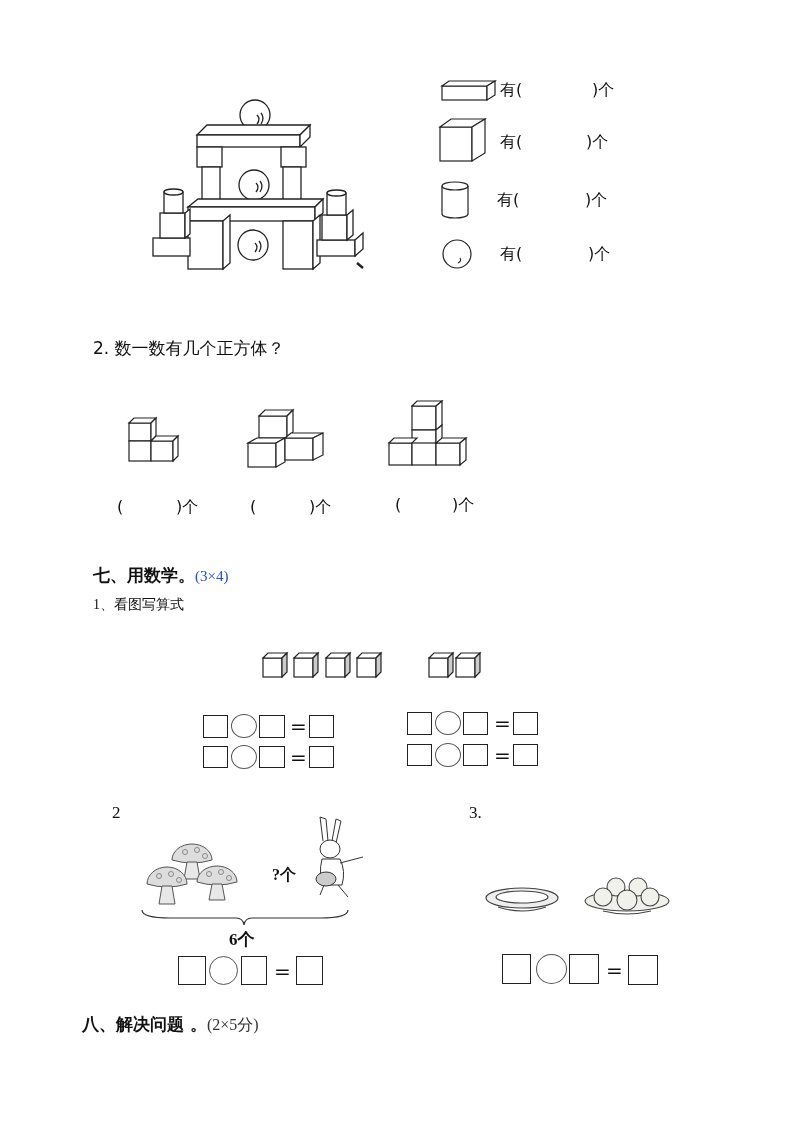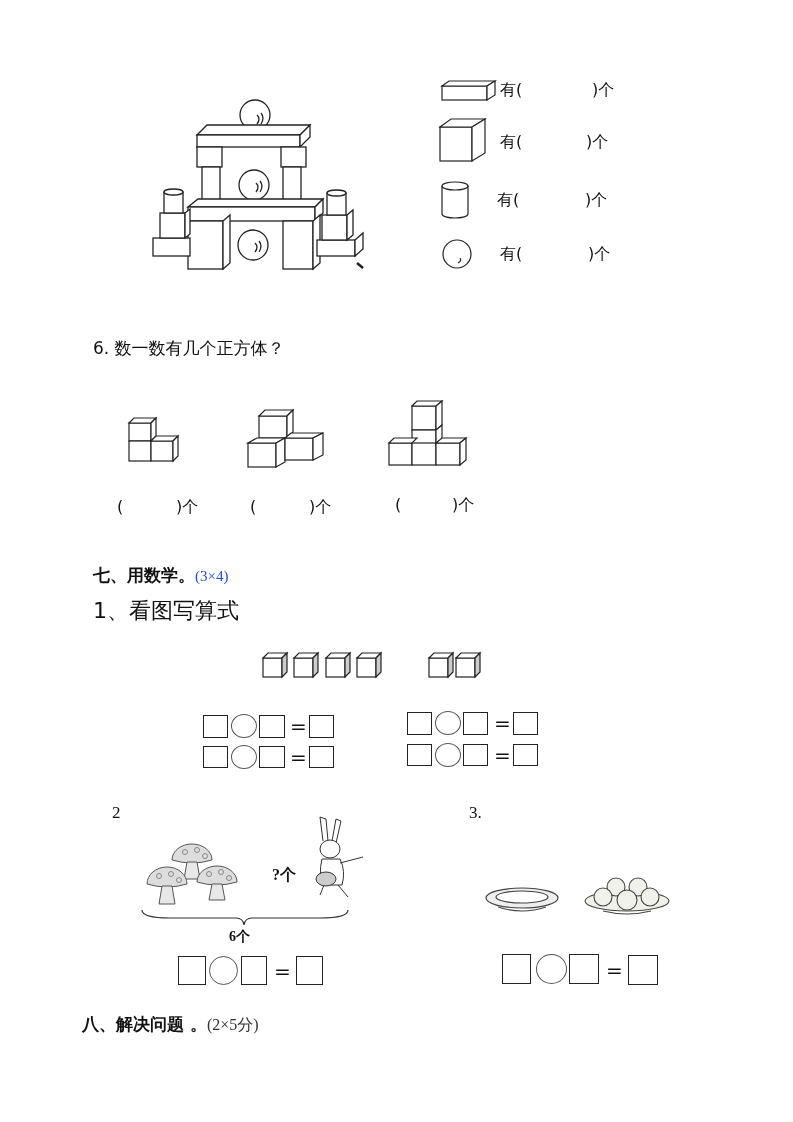--- a/index.html
+++ b/index.html
@@ -86,21 +86,21 @@
   <span class="abs txt" style="left:585px;top:190px;">)个</span>
 
   <svg style="left:441px;top:238px;" width="32" height="32" viewBox="0 0 32 32" fill="#fff" stroke="#222" stroke-width="1.2">
     <circle cx="16" cy="16" r="14"></circle>
     <path d="M19 20 q2 3 -2 5" fill="none"></path>
   </svg>
   <span class="abs txt" style="left:500px;top:244px;">有(</span>
   <span class="abs txt" style="left:588px;top:244px;">)个</span>
 </div>
 
-<div class="abs" style="left:93px;top:337px;font-size:17px;">6. 数一数有几个正方体？</div>
+<div class="abs" style="left:93px;top:337px;font-size:17px;">2. 数一数有几个正方体？</div>
 
 <svg style="left:128px;top:415px;" width="55" height="48" viewBox="0 0 55 48" fill="#fff" stroke="#222" stroke-width="1.2">
   <rect x="1" y="8" width="22" height="18"></rect>
   <polygon points="1,8 6,3 28,3 23,8"></polygon>
   <polygon points="23,8 28,3 28,21 23,26"></polygon>
   <rect x="1" y="26" width="22" height="20"></rect>
   <rect x="23" y="26" width="22" height="20"></rect>
   <polygon points="23,26 28,21 50,21 45,26"></polygon>
   <polygon points="45,26 50,21 50,41 45,46"></polygon>
 </svg>
@@ -132,21 +132,21 @@
 <span class="abs txt" style="left:117px;top:497px;">(</span>
 <span class="abs txt" style="left:176px;top:497px;">)个</span>
 <span class="abs txt" style="left:250px;top:497px;">(</span>
 <span class="abs txt" style="left:309px;top:497px;">)个</span>
 <span class="abs txt" style="left:395px;top:495px;">(</span>
 <span class="abs txt" style="left:452px;top:495px;">)个</span>
 
 <div class="abs" style="left:93px;top:564px;font-size:17px;">
   <span class="bold">七、用数学。</span><span class="serif" style="font-size:15px;color:#1d4ed8;">(3×4)</span>
 </div>
-<div class="abs" style="left:93px;top:596px;font-size:22px;">1、看图写算式</div>
+<div class="abs" style="left:93px;top:596px;font-size:14px;font-family:Liberation Serif, serif;">1、看图写算式</div>
 
 <svg style="left:262px;top:652px;" width="122" height="26" viewBox="0 0 122 26" fill="#fff" stroke="#222" stroke-width="1.2">
   <g>
       <rect x="1" y="6" width="19" height="19"></rect>
       <polygon points="1,6 6,1 25,1 20,6"></polygon>
       <polygon points="20,6 25,1 25,20 20,25" fill="#ccc"></polygon>
     </g>
   <g transform="translate(31,0)">
       <rect x="1" y="6" width="19" height="19"></rect>
       <polygon points="1,6 6,1 25,1 20,6"></polygon>
@@ -233,21 +233,21 @@
   <path d="M15 26 L12 2 L18 4 L20 26 M24 26 L28 4 L33 6 L28 28"></path>
   <ellipse cx="22" cy="34" rx="10" ry="9"></ellipse>
   <path d="M14 44 Q10 60 16 70 L34 70 Q38 56 32 44 Z"></path>
   <path d="M32 48 L55 42"></path>
   <path d="M16 70 L12 80 M30 70 L40 82"></path>
   <ellipse cx="18" cy="64" rx="10" ry="7" fill="#ccc"></ellipse>
 </svg>
 <svg style="left:140px;top:908px;" width="210" height="18" viewBox="0 0 210 18" fill="none" stroke="#333" stroke-width="1.2">
   <path d="M2 2 Q2 10 30 10 L96 10 Q103 10 104 17 Q105 10 112 10 L180 10 Q208 10 208 2"></path>
 </svg>
-<span class="abs serif bold" style="left:229px;top:928px;font-size:14px;">6个</span>
+<span class="abs serif bold" style="left:229px;top:928px;font-size:17px;">6个</span>
 <div>
   <div class="box" style="left:178px;top:956px;width:28px;height:29px;"></div>
   <div class="circ" style="left:209px;top:956px;width:29px;height:29px;"></div>
   <div class="box" style="left:241px;top:956px;width:26px;height:29px;"></div>
   <span class="eq" style="left:274px;top:961px;">=</span>
   <div class="box" style="left:296px;top:956px;width:27px;height:29px;"></div>
 </div>
 
 <span class="abs serif" style="left:469px;top:803px;font-size:17px;">3.</span>
 <svg style="left:484px;top:885px;" width="76" height="30" viewBox="0 0 76 30" fill="#eee" stroke="#444" stroke-width="1.2">

